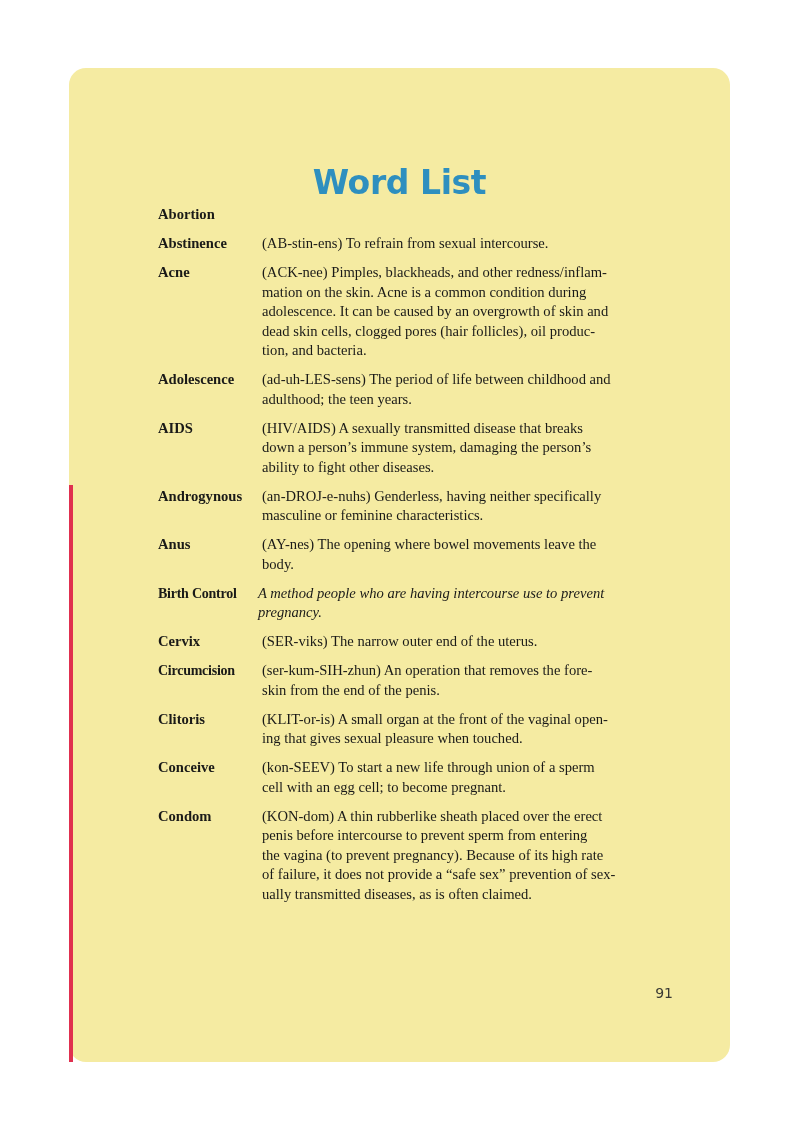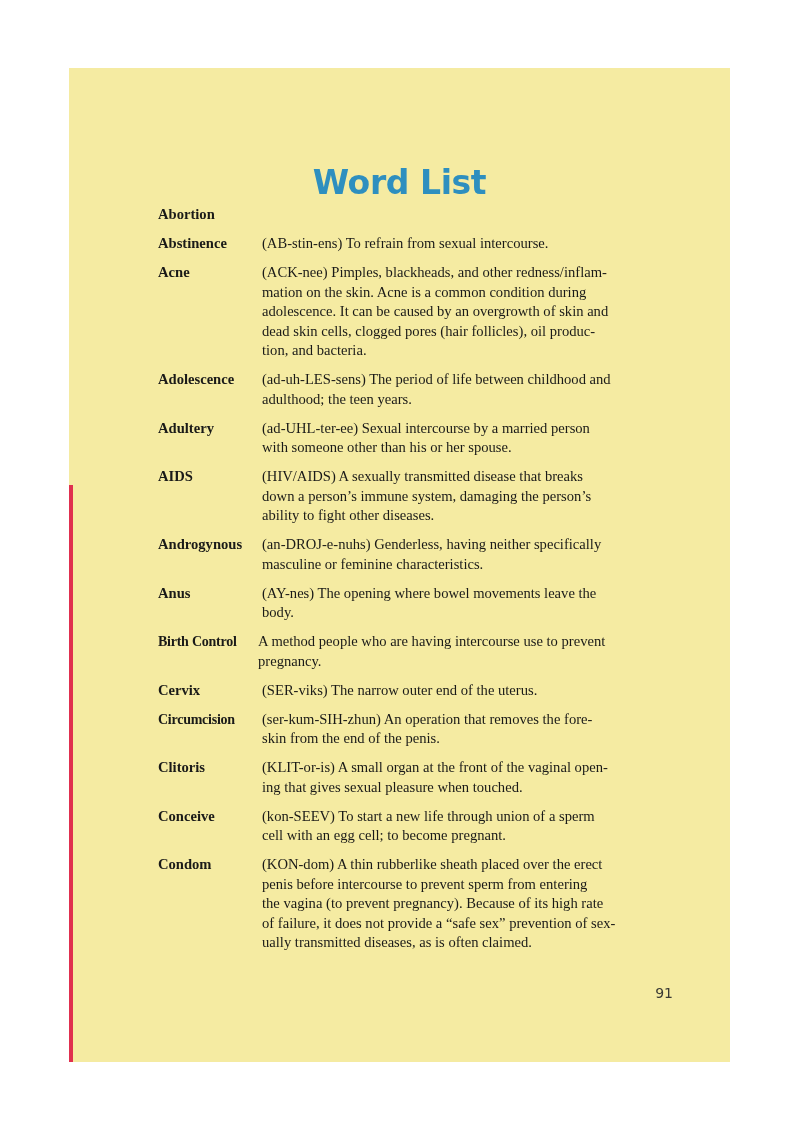--- a/index.html
+++ b/index.html
@@ -80,40 +80,41 @@
   .entry-def {
     margin-left: 104px;   
     font-size: 14.6px;
     line-height: 19.5px;
     color: #1a1a18;
     white-space: pre-line;
   }
   
   .entry-def.shift {
     margin-left: 100px;
+    font-style: italic;
   }
   .entry-def.shift2 {
   }
 
   
   #page-number {
     position: absolute;
     left: 9px;
     top: 917px;
     width: 595px;
     text-align: right;
     font-family: "DejaVu Sans", "Liberation Sans", sans-serif;
     font-size: 14px;
     color: #3a3a34;
   }
 </style>
 </head>
 <body>
 
-<div id="page-sheet" style="background: rgb(245, 235, 162);">
+<div id="page-sheet" style="background: rgb(245, 235, 162); border-radius: 17px;">
 
   <div id="edge-rule" style="background: rgb(224, 48, 79);"></div>
 
   <h1 id="page-title" style="color: rgb(46, 143, 191);">Word List</h1>
 
   <div id="glossary">
 
     <div class="entry">
       <span class="entry-term">Abortion</span>
     </div>
@@ -131,25 +132,20 @@
 dead skin cells, clogged pores (hair follicles), oil produc-
 tion, and bacteria.</div>
     </div>
 
     <div class="entry">
       <span class="entry-term">Adolescence</span>
       <div class="entry-def">(ad-uh-LES-sens) The period of life between childhood and
 adulthood; the teen years.</div>
     </div>
 
-    <div class="entry">
-      <span class="entry-term">Adultery</span>
-      <div class="entry-def">(ad-UHL-ter-ee) Sexual intercourse by a married person
-with someone other than his or her spouse.</div>
-    </div>
 
     <div class="entry">
       <span class="entry-term">AIDS</span>
       <div class="entry-def">(HIV/AIDS) A sexually transmitted disease that breaks
 down a person’s immune system, damaging the person’s
 ability to fight other diseases.</div>
     </div>
 
     <div class="entry">
       <span class="entry-term">Androgynous</span>

